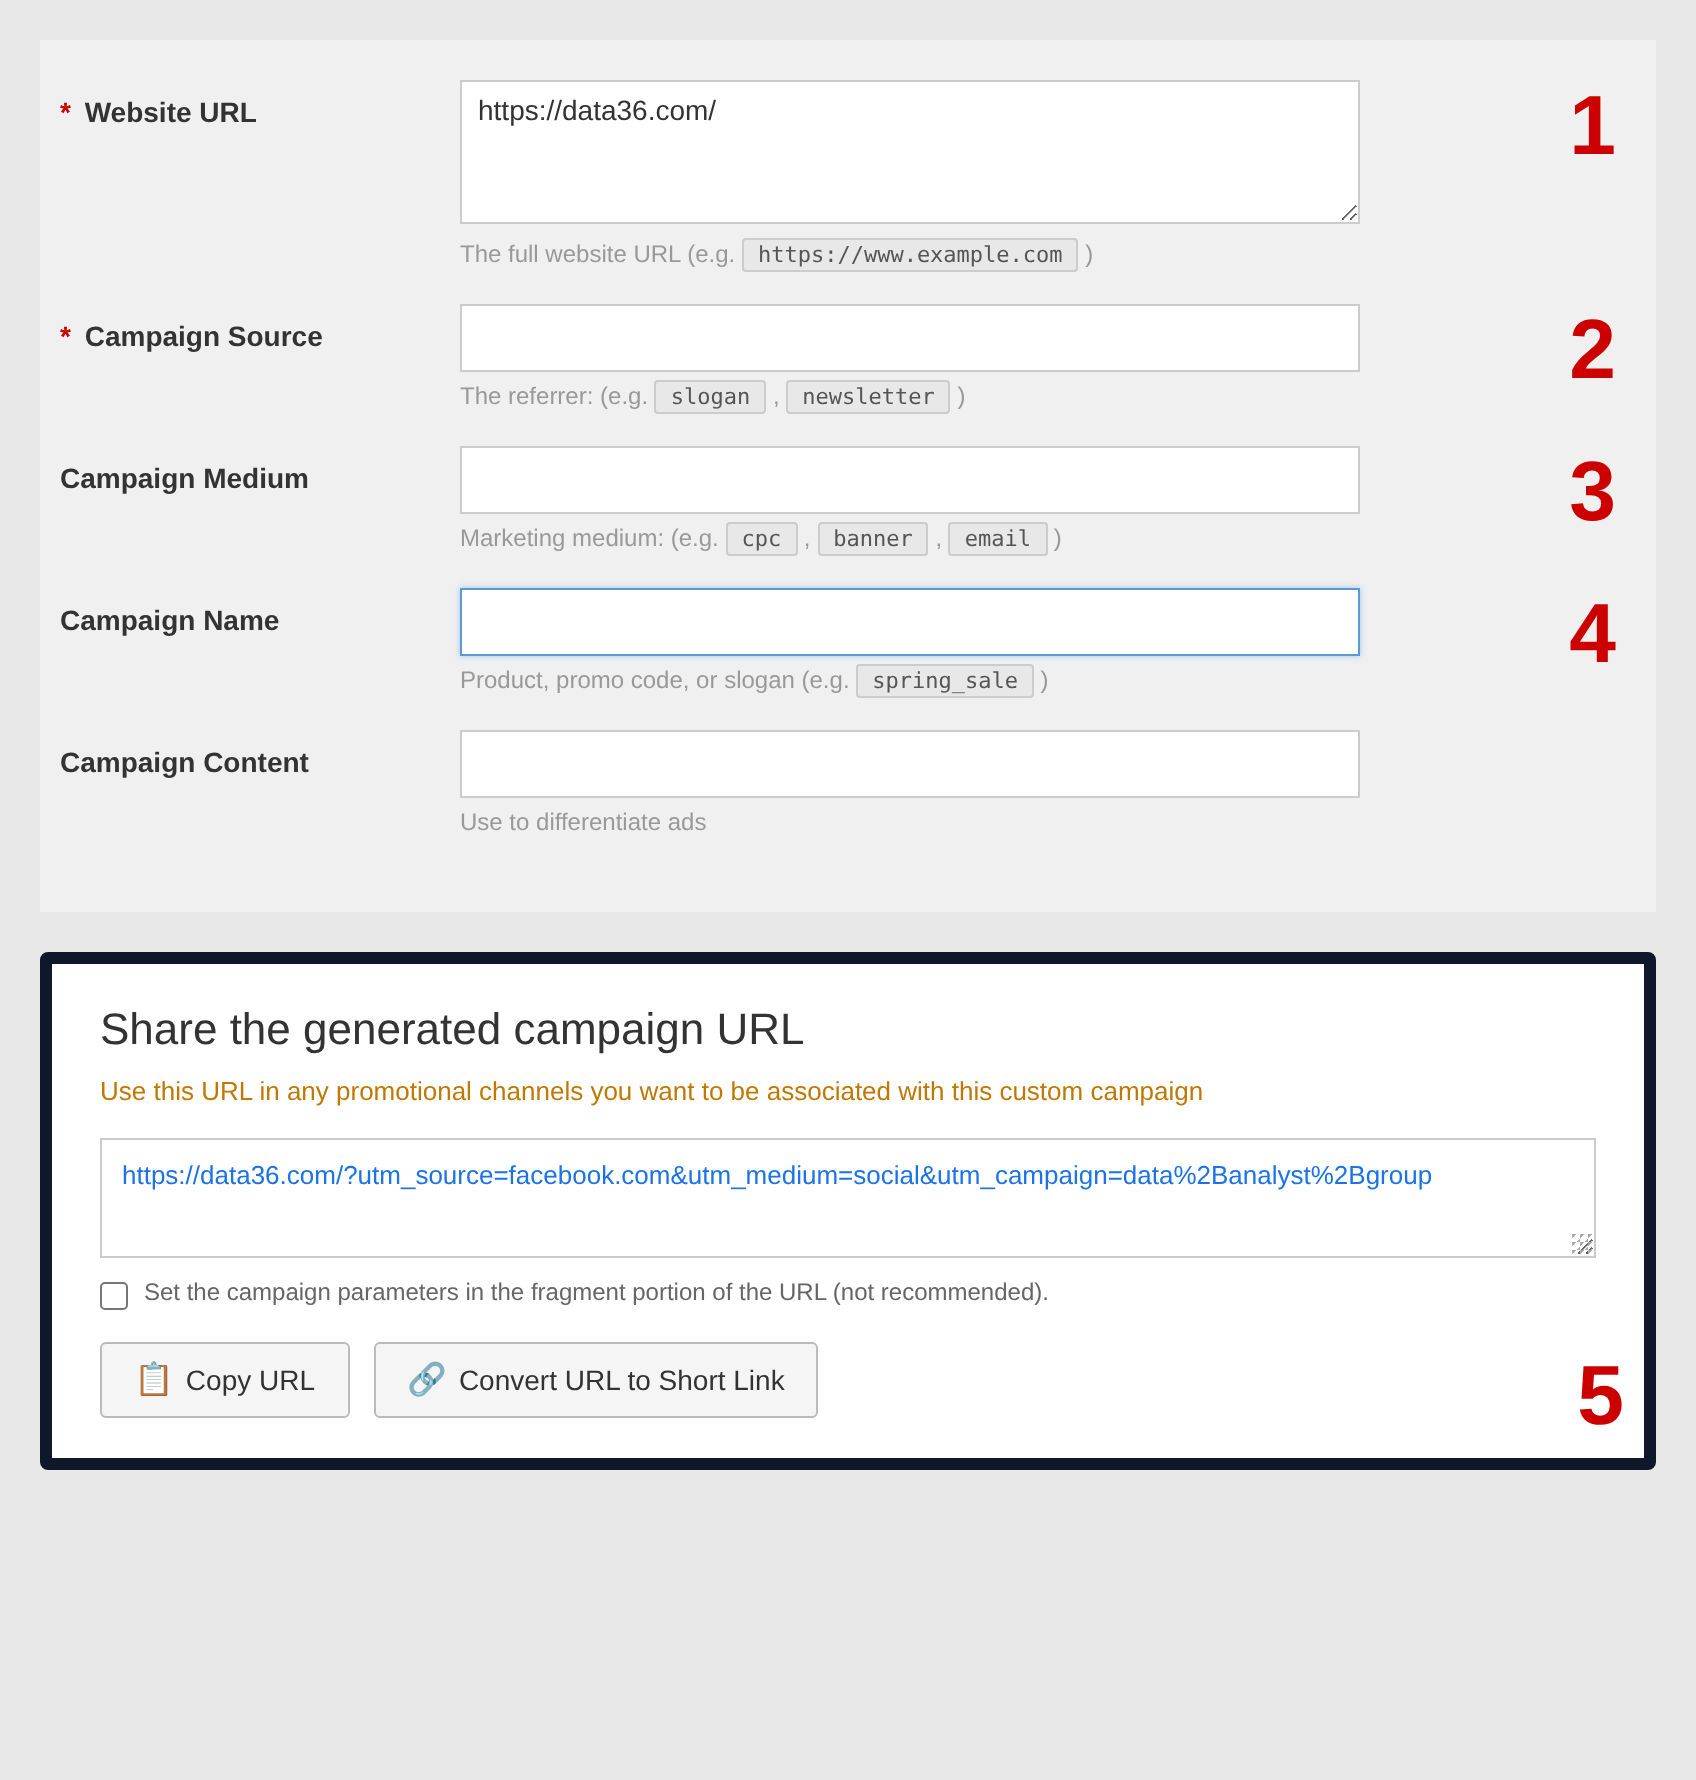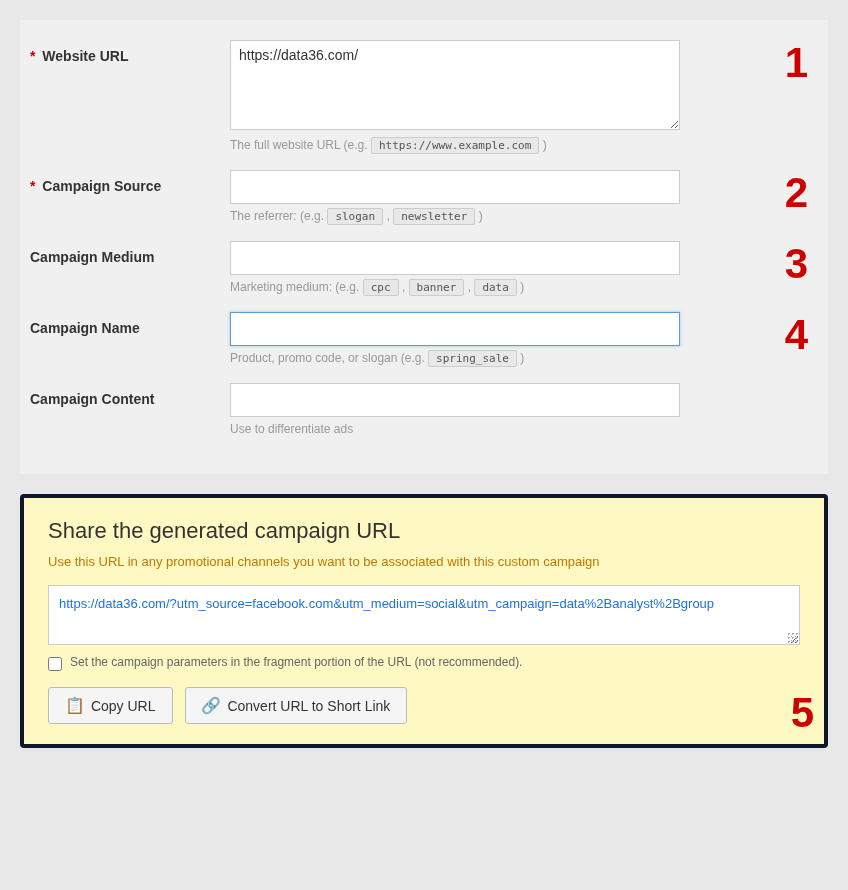--- a/index.html
+++ b/index.html
@@ -53,21 +53,21 @@
       border: 1px solid #ccc;
       background: #fff;
       padding: 6px 8px;
       font-size: 14px;
       color: #333;
       outline: none;
       font-family: Arial, sans-serif;
     }
 
     .input-col textarea {
-      height: 90px;
+      height: 72px;
       resize: both;
     }
 
     .input-col input[type="text"] {
       height: 34px;
     }
 
     .input-col input[type="text"].active-field {
       border-color: #5b9bd5;
       box-shadow: 0 0 3px rgba(91,155,213,0.5);
@@ -96,22 +96,22 @@
       top: 2px;
       font-size: 42px;
       font-weight: bold;
       color: #cc0000;
       font-family: Arial, sans-serif;
       line-height: 1;
     }
 
     
     .share-section {
-      background: #fef9c3;
-      border: 4px solid #0f172a;
+      background: #ffffff;
+      border: 6px solid #0f172a;
       border-radius: 4px;
       margin-top: 20px;
       padding: 20px 24px;
       position: relative;
     }
 
     .share-title {
       font-size: 22px;
       font-weight: normal;
       color: #333;
@@ -238,21 +238,21 @@
     <div class="step-number">2</div>
   </div>
 
   <div class="form-row">
     <div class="label-col">
       <span>Campaign Medium</span>
     </div>
     <div class="input-col">
       <input type="text" style="">
       <div class="hint-text">
-        <span>Marketing medium: (e.g. </span><code class="hint-code">cpc</code><span> , </span><code class="hint-code">banner</code><span> , </span><code class="hint-code">data</code><span> )</span>
+        <span>Marketing medium: (e.g. </span><code class="hint-code">cpc</code><span> , </span><code class="hint-code">banner</code><span> , </span><code class="hint-code">email</code><span> )</span>
       </div>
     </div>
     <div class="step-number">3</div>
   </div>
 
   <div class="form-row">
     <div class="label-col">
       <span>Campaign Name</span>
     </div>
     <div class="input-col">

